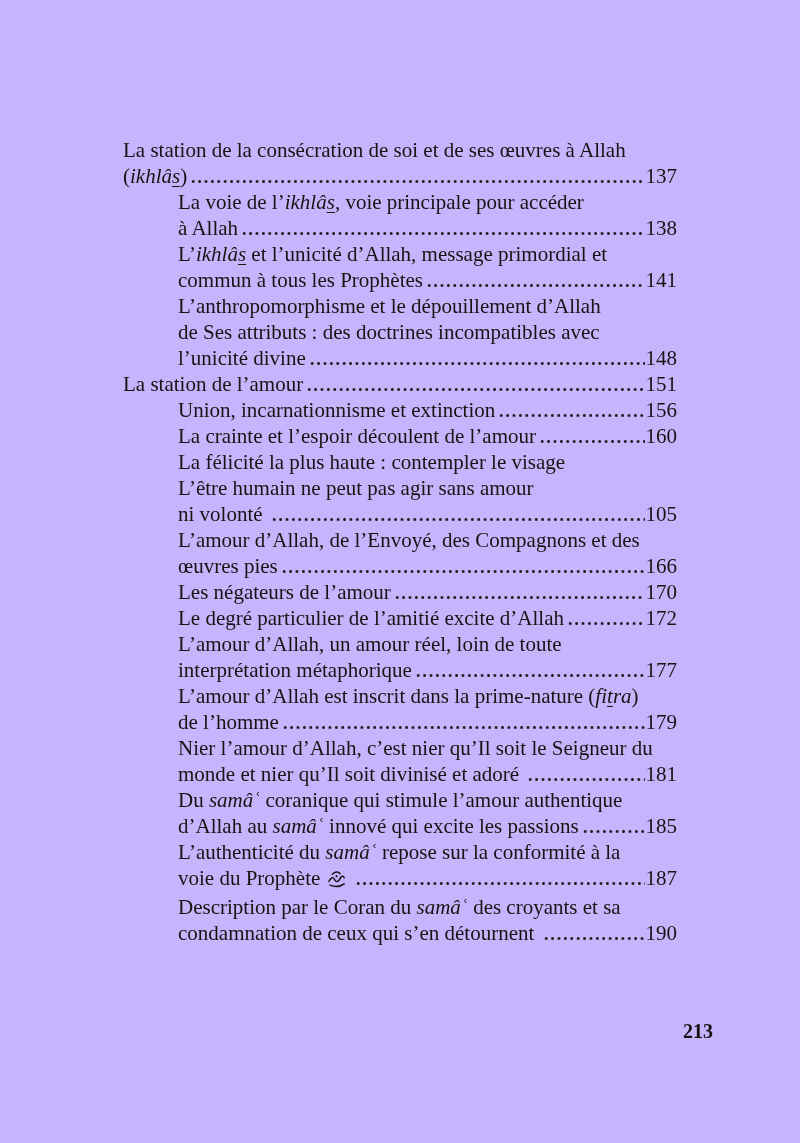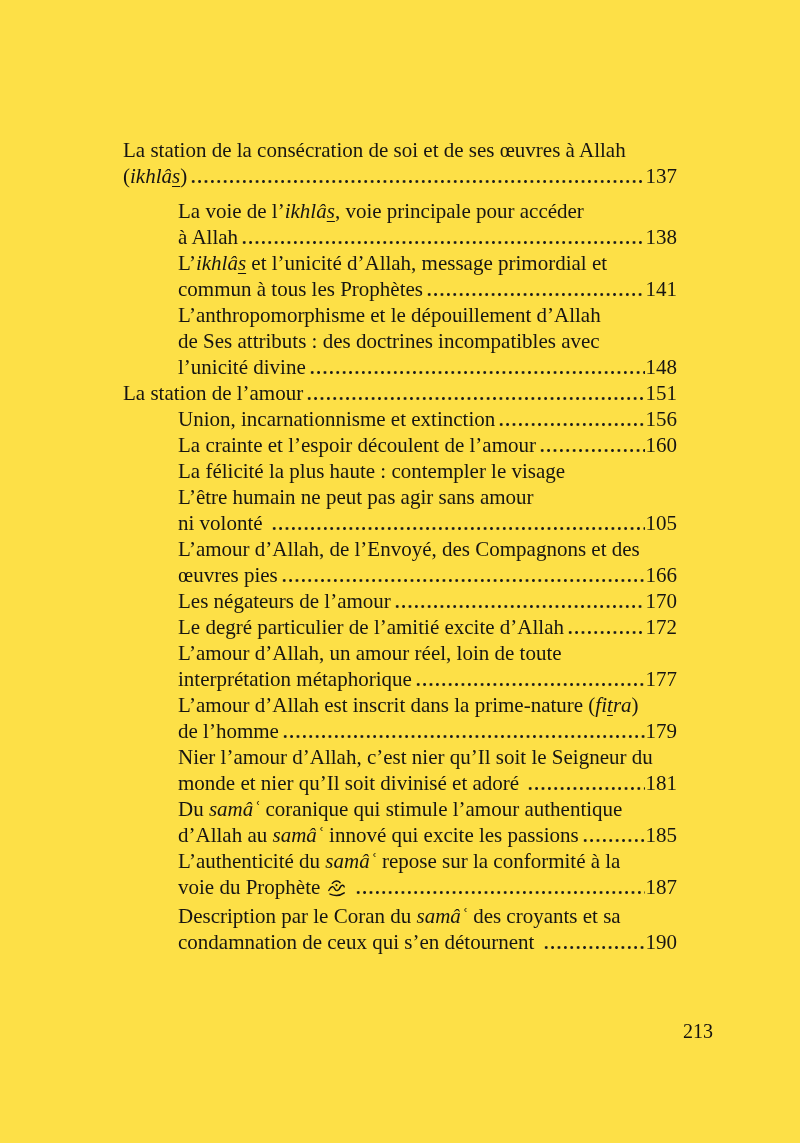--- a/index.html
+++ b/index.html
@@ -11,34 +11,34 @@
     height: 1143px;
     background: #ffffff;
     font-family: "Liberation Serif", "DejaVu Serif", serif;
     color: #171512;
     overflow: hidden;
   }
   .page {
     position: relative;
     width: 800px;
     height: 1143px;
-    background: #fde047;
+    background: #c4b5fd;
   }
   .toc {
     position: absolute;
     left: 123px;
     top: 137px;
     width: 554px;
     font-size: 21px;
     line-height: 26px;
   }
   .entry { margin: 0; }
   .entry.level2 { padding-left: 55px; }
   
-  .toc .entry:nth-child(2) { margin-top: 9px; }
+  .toc .entry:nth-child(2) { }
   .toc .entry:nth-child(6) { }
   .line { white-space: nowrap; }
   .lastline {
     display: flex;
     align-items: baseline;
   }
   .txt { white-space: pre; flex: 0 0 auto; }
   .it { font-style: italic; }
   .ul {
     text-decoration: underline;
@@ -59,21 +59,21 @@
   .saws {
     display: inline-block;
     vertical-align: -3px;
     margin: 0 1px;
   }
   .folio {
     position: absolute;
     top: 1020px;
     right: 87px;
     font-size: 20px;
-    font-weight: normal;
+    font-weight: bold;
     color: #141210;
   }
 </style>
 </head>
 <body>
 
 <div class="page">
   <div class="toc" id="toc">
       <div class="entry level1">
         <div class="line"><span>La station de la consécration de soi et de ses œuvres à Allah</span></div>

